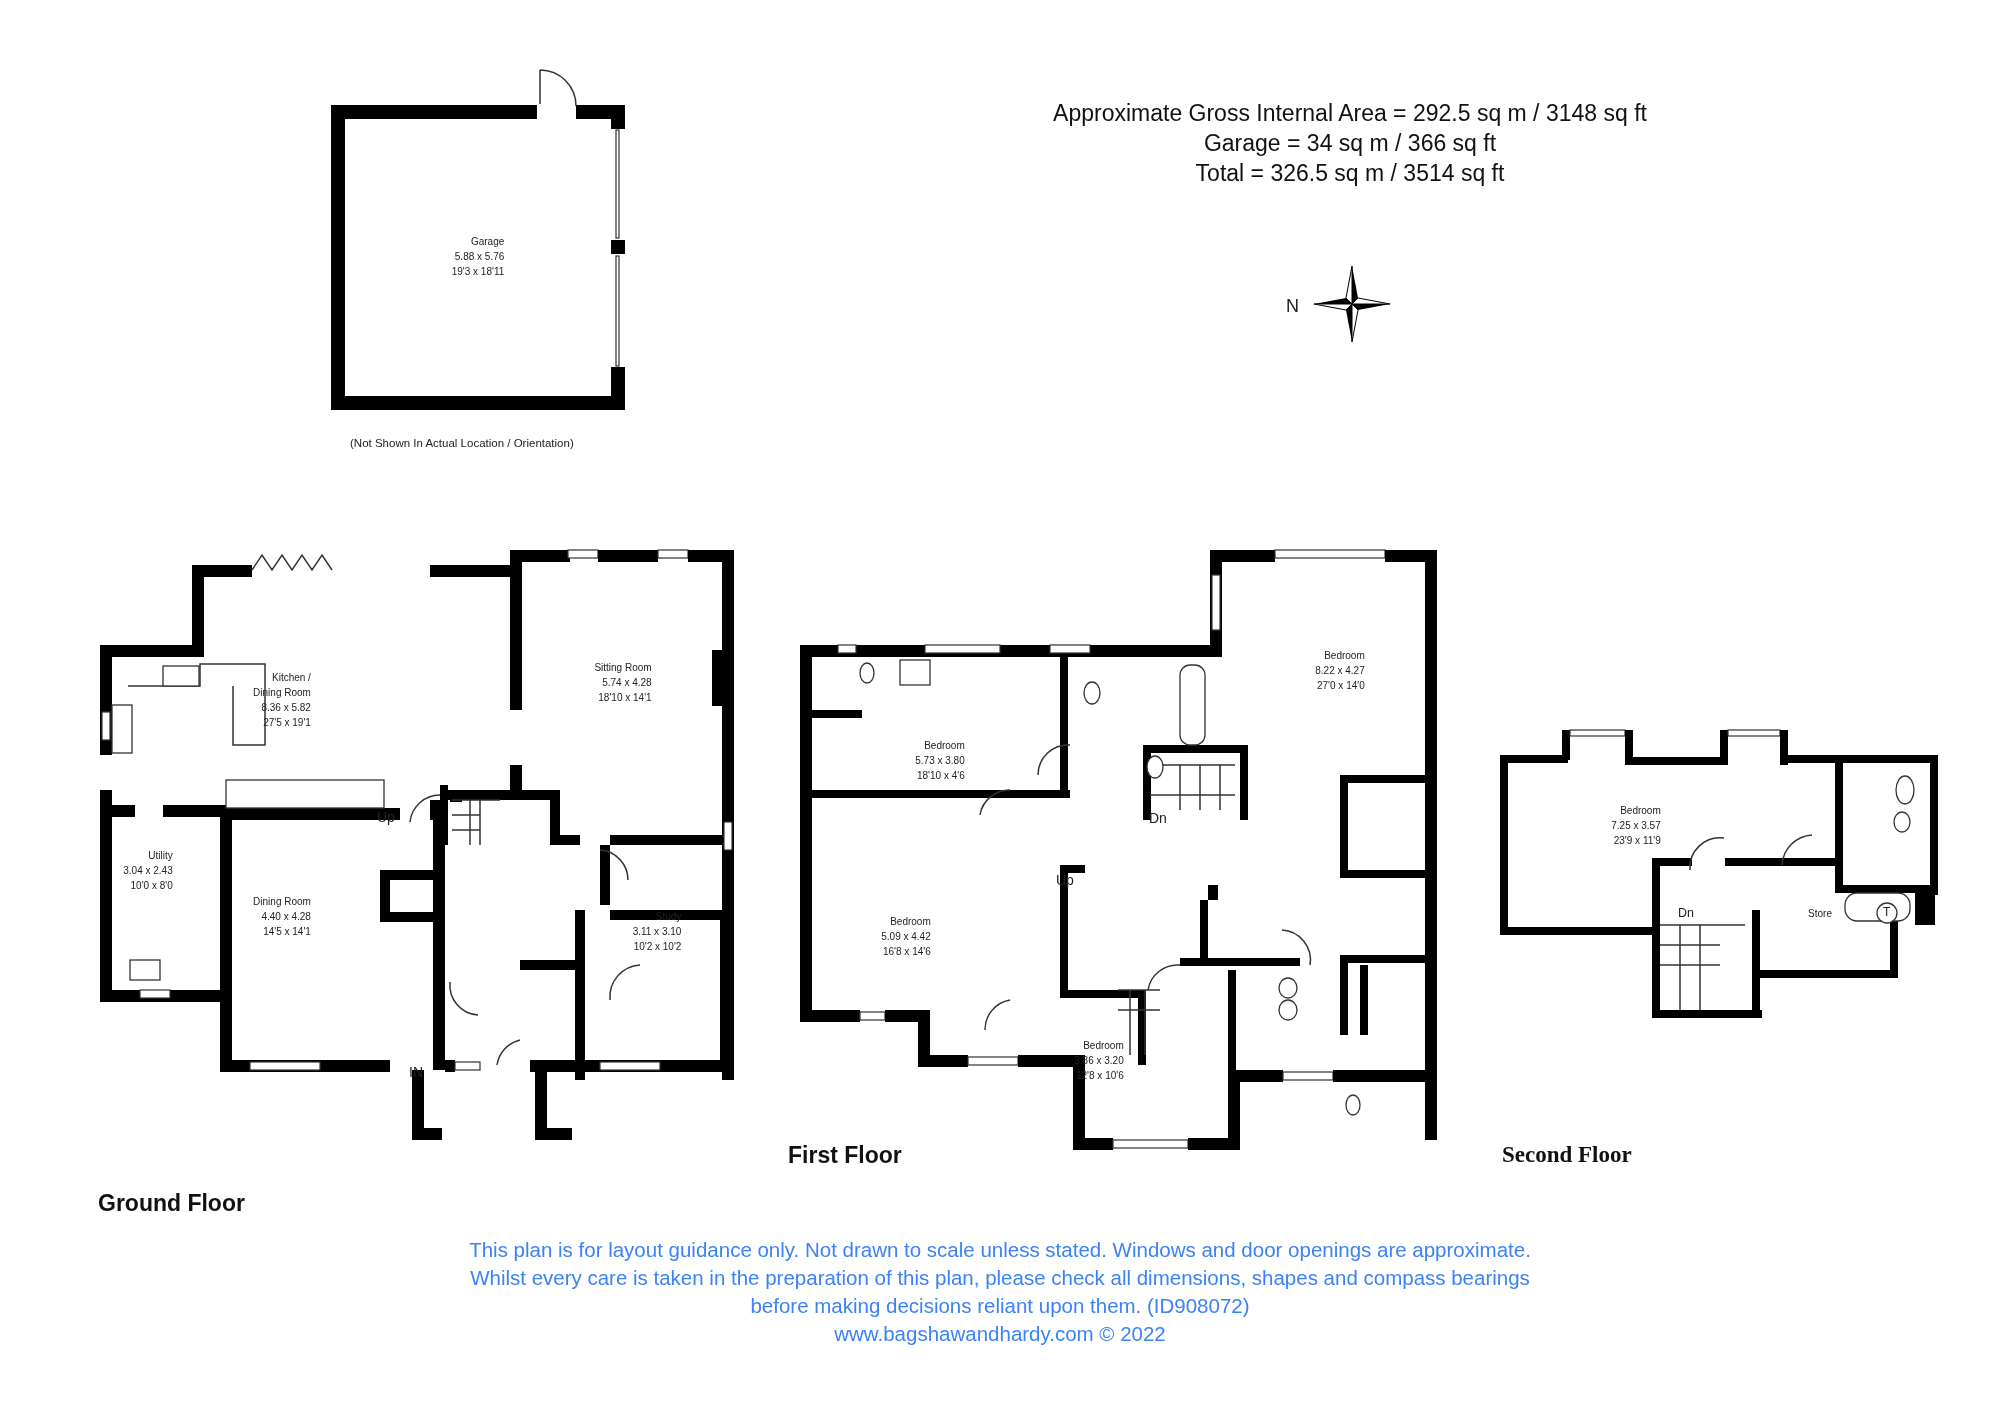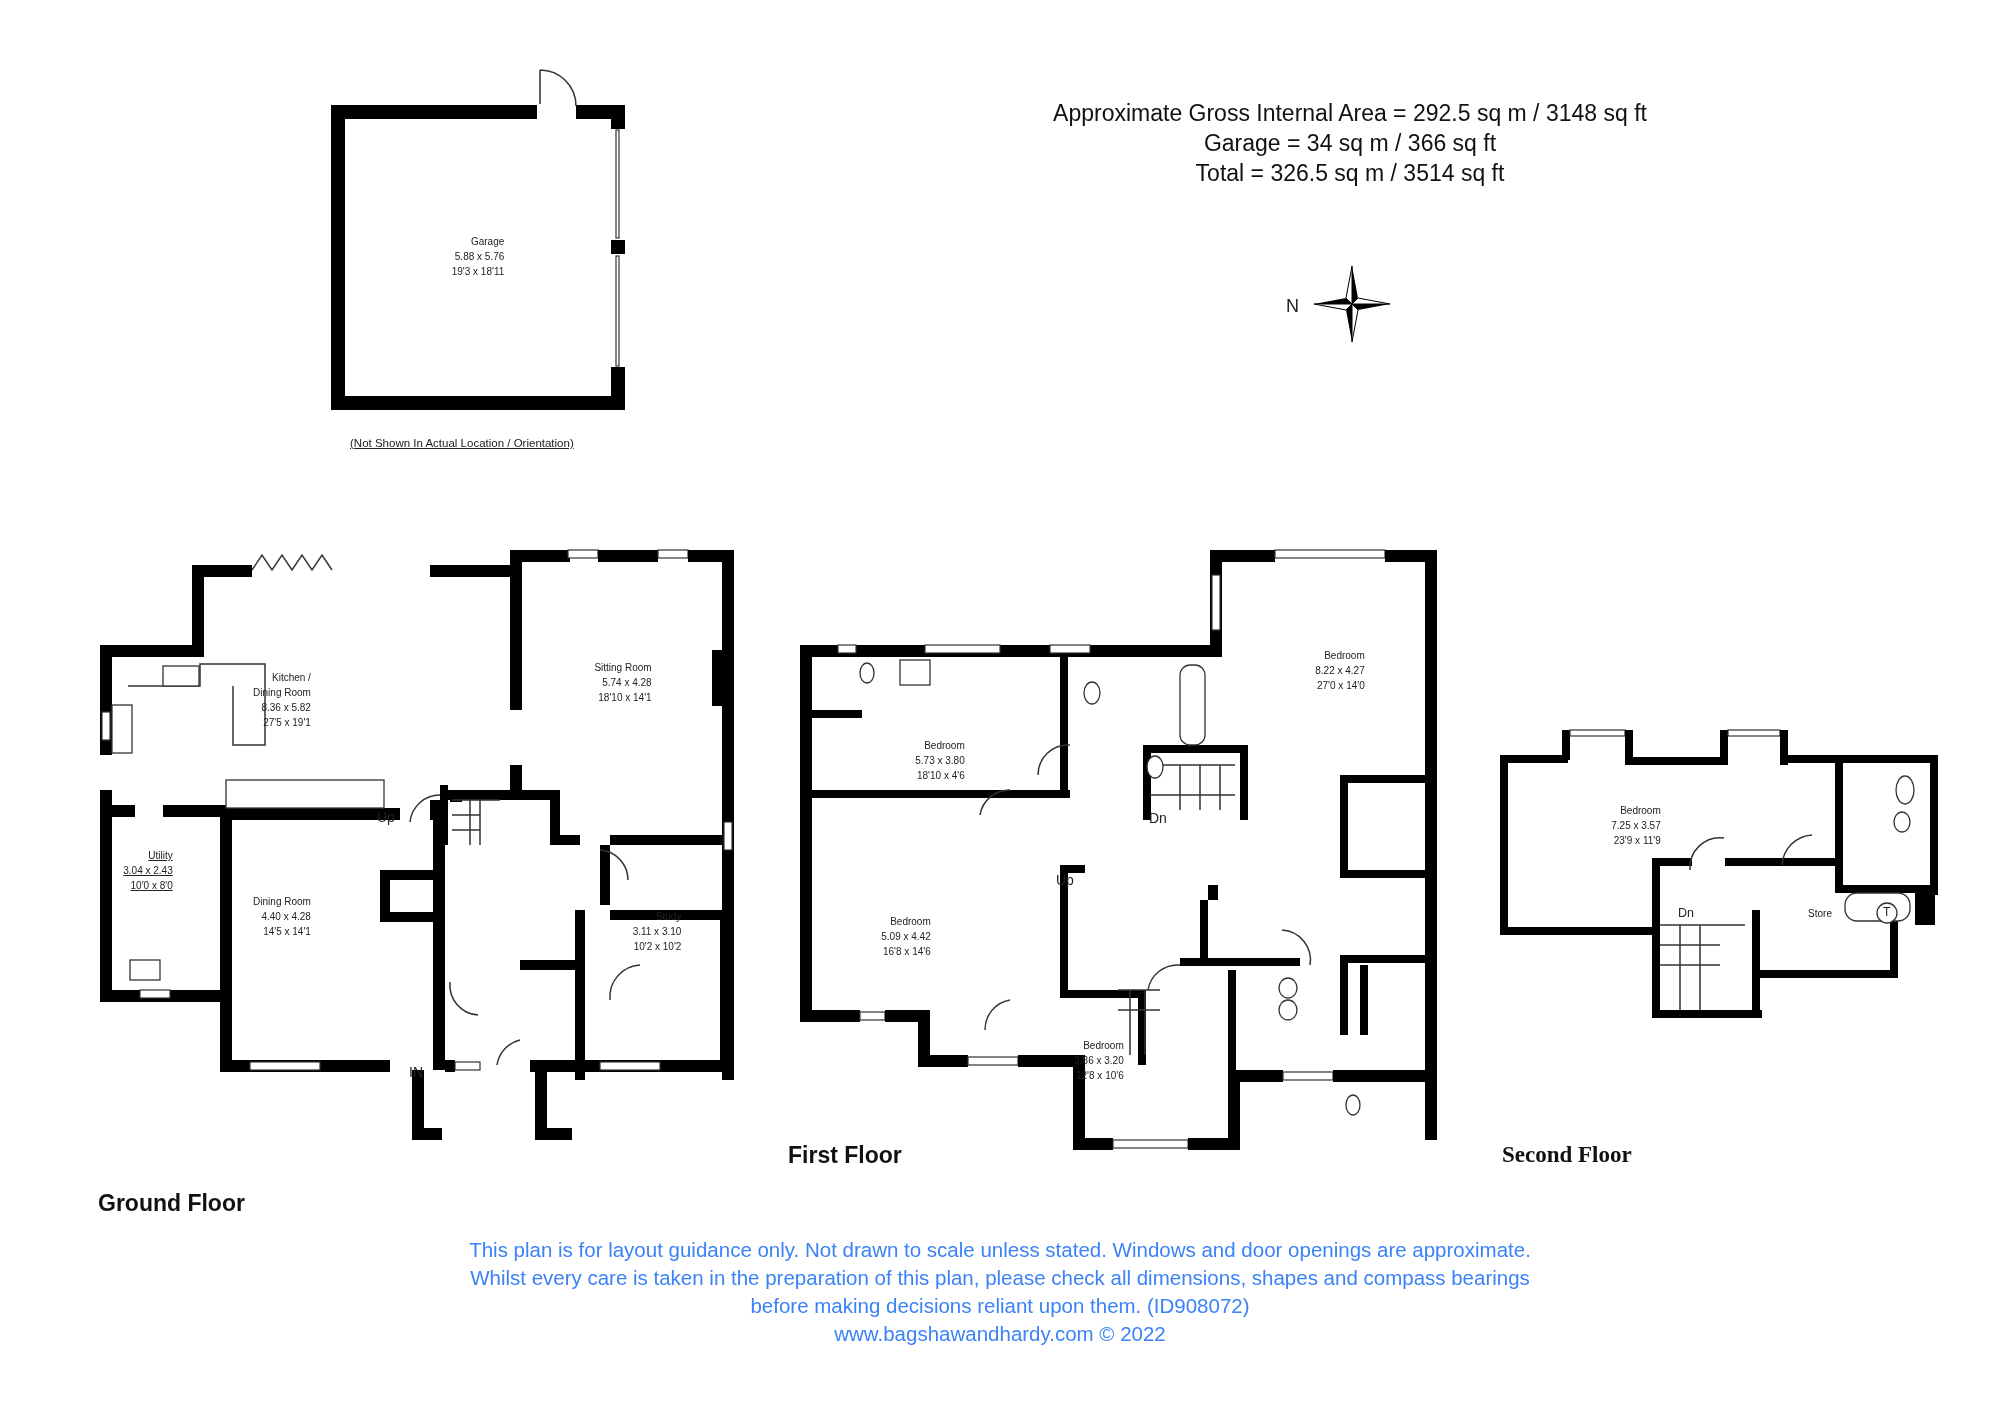--- a/index.html
+++ b/index.html
@@ -1,20 +1,20 @@
 <!DOCTYPE html>
 <html><head>
 <meta charset="utf-8">
 <style>
   html, body { margin:0; padding:0; background:#ffffff; }
   body { width:2000px; height:1413px; position:relative; overflow:hidden; font-family:"Liberation Sans", sans-serif; color:#111; }
   .area-block { position:absolute; left:1000px; top:98px; width:700px; text-align:center; font-size:23px; line-height:30px; color:#111; }
   .floor-title { position:absolute; font-weight:bold; font-size:23px; color:#111; }
   .room-label { position:absolute; text-align:right; font-size:10px; line-height:15px; color:#222; transform:translateX(-50%); white-space:nowrap; }
-  .small-note { position:absolute; font-size:12.5px; color:#222;text-decoration:underline; }
+  .small-note { position:absolute; font-size:12.5px; color:#222; }
   .disclaimer { position:absolute; left:300px; top:1236px; width:1400px; text-align:center; font-size:20.5px; line-height:28px; color:#3b82f6; }
   .tag { position:absolute; font-size:14px; color:#222; }
   svg { position:absolute; left:0; top:0; }
   .wall { fill:#000; }
   .thin { stroke:#333; stroke-width:1.5; fill:none; }
   .win { fill:#fff; stroke:#333; stroke-width:1.2; }
   .fix { fill:#fff; stroke:#333; stroke-width:1.3; }
 </style>
 </head>
 <body>
@@ -245,21 +245,21 @@
   <div>Kitchen /</div>
   <div>Dining Room</div>
   <div>8.36 x 5.82</div>
   <div>27'5 x 19'1</div>
 </div>
 <div class="room-label" style="left:623px;top:660px;">
   <div>Sitting Room</div>
   <div>5.74 x 4.28</div>
   <div>18'10 x 14'1</div>
 </div>
-<div class="room-label" style="left:148px;top:848px;text-decoration:underline;">
+<div class="room-label" style="left:148px;top:848px;">
   <div>Utility</div>
   <div>3.04 x 2.43</div>
   <div>10'0 x 8'0</div>
 </div>
 <div class="room-label" style="left:282px;top:894px;">
   <div>Dining Room</div>
   <div>4.40 x 4.28</div>
   <div>14'5 x 14'1</div>
 </div>
 <div class="room-label" style="left:657px;top:909px;">

